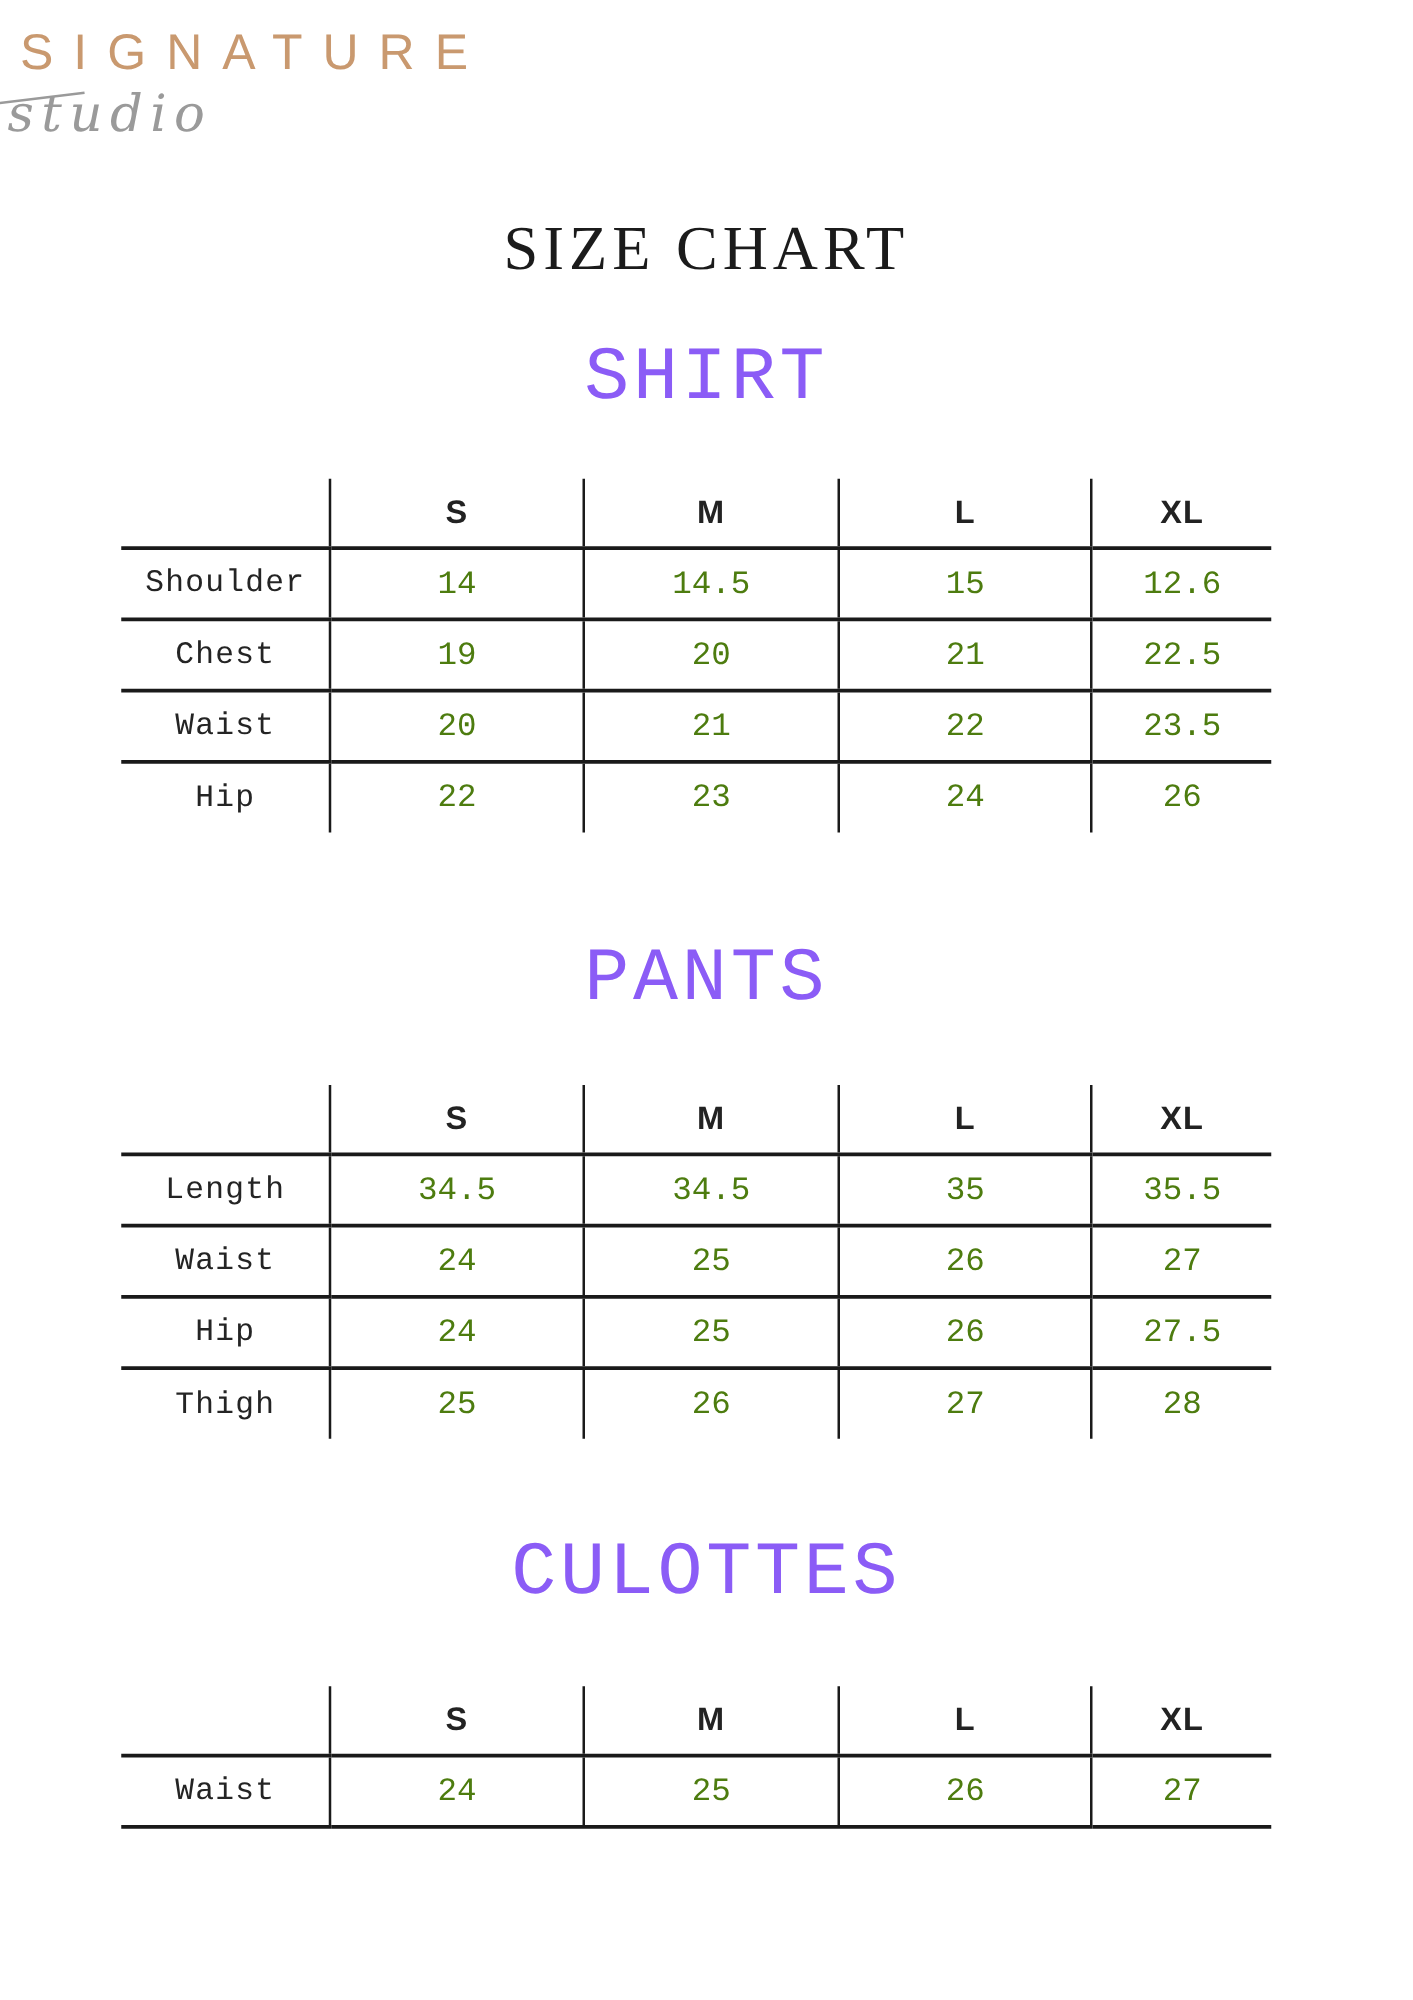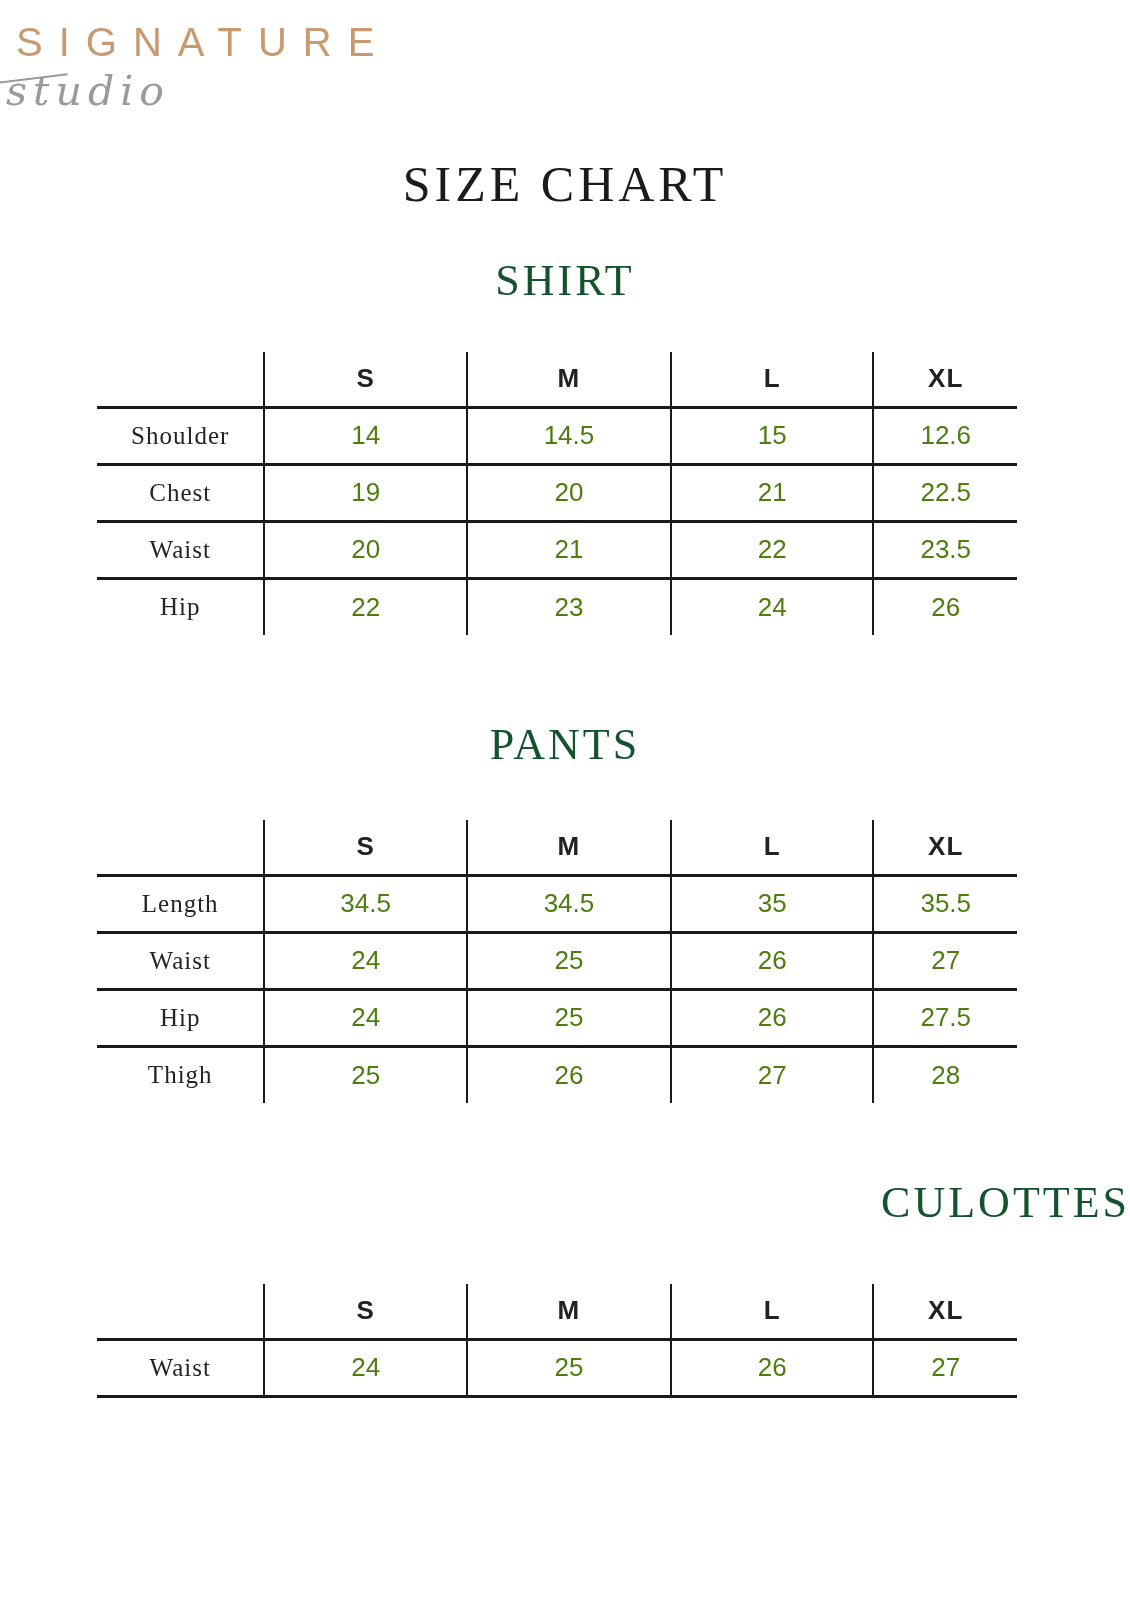--- a/index.html
+++ b/index.html
@@ -37,33 +37,34 @@
     content:"";
     position:absolute;
     left:-28px; top:12px;
     width:96px; height:2px;
     background:#9a9a9a;
     transform:rotate(-7deg);
   }
 
   
   .page-title {
-    margin-top:40px;
+    margin-top:54px;
     text-align:center;
     font-size:50px;
     font-weight:400;
     letter-spacing:4px;
     color:#1b1b1b;
   }
   .section-title {
     text-align:center;
-    font-size:44px;
+    font-size:60px;
     font-weight:400;
     letter-spacing:3px;
-    color:#14532d;
+    color:#8b5cf6;
+    font-family:Liberation Mono, monospace;
   }
   .section-shirt   .section-title { margin-top:42px; }
   .section-pants   .section-title { margin-top:84px; }
   .section-culottes.section .section-title { margin-top:74px; }
 
   
   table.size-table {
     margin-left:97px;
     width:920px;
     border-collapse:collapse;
@@ -91,20 +92,21 @@
     border-bottom:3px solid #1a1a1a;
     font-family:"Liberation Sans", sans-serif;
     font-weight:700;
     font-size:26px;
     letter-spacing:1px;
     color:#222;
   }
   tr.data-row td {
     height:57px;
     border-bottom:3px solid #1a1a1a;
+    font-family:Liberation Mono, monospace;
   }
   td.row-label {
     font-family:"Liberation Serif", serif;
     font-size:25px;
     letter-spacing:1px;
     color:#242424;
   }
   td.value-cell {
     font-family:"Liberation Sans", sans-serif;
     font-size:26px;
@@ -219,21 +221,21 @@
       <td class="value-cell">25</td>
       <td class="value-cell">26</td>
       <td class="value-cell">27</td>
       <td class="value-cell">28</td>
     </tr>
   </tbody>
     </table>
 </section>
 
 <section class="section section-culottes">
-  <h2 class="section-title" style="margin-top:74px;text-align:right;">CULOTTES</h2>
+  <h2 class="section-title" style="margin-top:74px;">CULOTTES</h2>
   <table class="size-table">
     <colgroup>
       <col class="c-label">
         <col class="c-s">
         <col class="c-m">
         <col class="c-l">
         <col class="c-xl">
     </colgroup>
     <tbody>
         <tr class="head-row">

